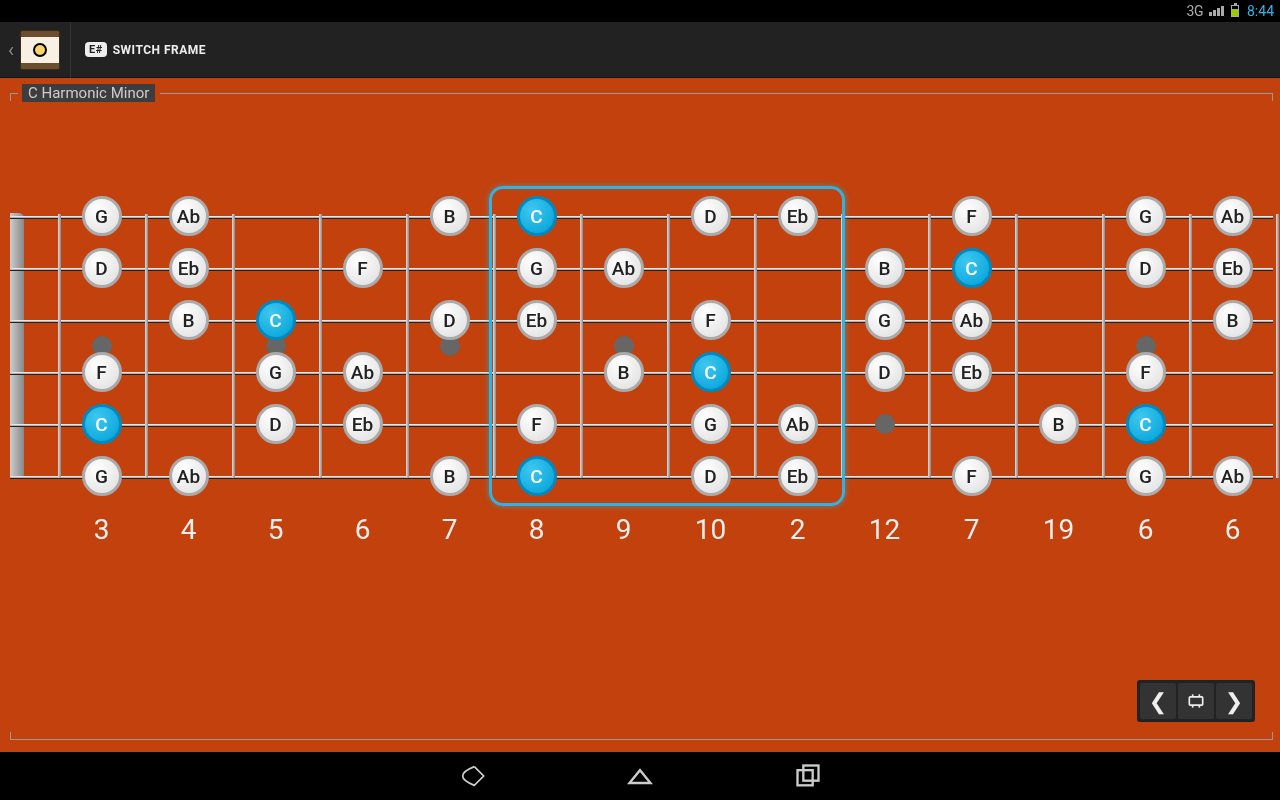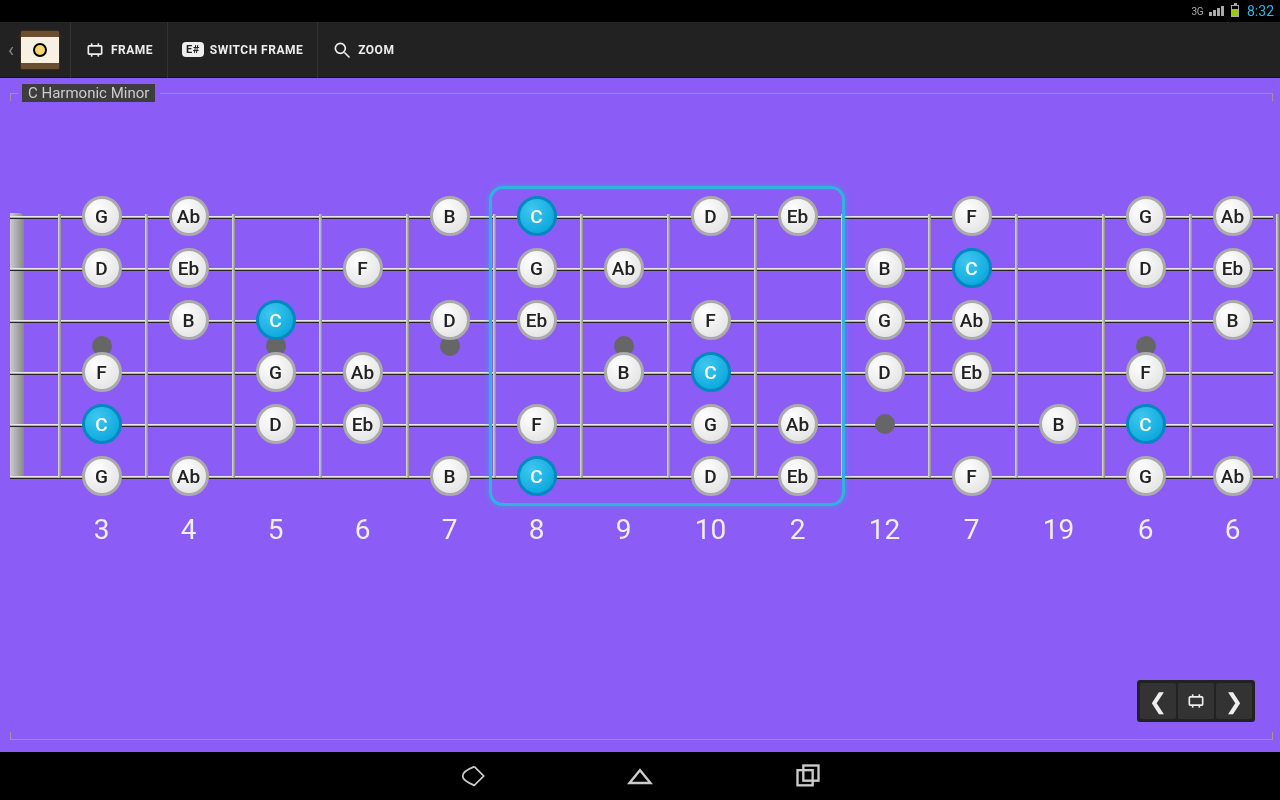--- a/index.html
+++ b/index.html
@@ -1,20 +1,20 @@
 <!DOCTYPE html>
 <html><head>
 <meta charset="utf-8">
 <style>
   * { box-sizing: border-box; margin: 0; padding: 0; }
   html, body { width: 1280px; height: 800px; overflow: hidden; font-family: Roboto, Arial, sans-serif; background: #000; }
   
   
   .statusbar { height: 22px; background: #000; display: flex; justify-content: flex-end; align-items: center; padding: 0 6px; gap: 4px; }
-  .statusbar .sig { color: #aaa; font-size: 10px; letter-spacing: -0.5px; }
+  .statusbar .sig { color: #aaa; font-size: 14px; letter-spacing: -0.5px; }
   .statusbar .bars { display: inline-flex; align-items: flex-end; gap: 1px; margin-left: 2px; }
   .statusbar .bars span { width: 3px; background: #aaa; }
   .statusbar .bars span:nth-child(1){height:4px;} .statusbar .bars span:nth-child(2){height:6px;}
   .statusbar .bars span:nth-child(3){height:8px;} .statusbar .bars span:nth-child(4){height:10px;}
   .statusbar .batt { width: 8px; height: 12px; border: 1px solid #aaa; position: relative; margin-left: 3px;}
   .statusbar .batt::before { content:''; position:absolute; top:-3px; left:2px; width:3px; height:2px; background:#aaa;}
   .statusbar .batt::after { content:''; position:absolute; bottom:0; left:0; right:0; height:70%; background:#9c0;}
   .statusbar .clock { color:#33b5e5; font-size:14px; margin-left:4px; font-weight: 400; }
   
   
@@ -22,21 +22,21 @@
   .actionbar .back { color:#888; font-size:20px; margin-right:6px;}
   .app-icon { width:40px; height:40px; background:linear-gradient(#6b4d2f 0 15%, #f7f0e3 15% 85%, #6b4d2f 85%); border:1px solid #3a2b18; border-radius:2px; display:flex; align-items:center; justify-content:center; margin-right:10px;}
   .app-icon .dot { width:14px; height:14px; border-radius:50%; background:#f7d56a; border:2px solid #000;}
   .actionbar .title { font-size:20px; font-weight:400; flex:1;}
   .ab-actions { display:flex; gap:0;}
   .ab-btn { display:flex; align-items:center; gap:6px; padding:0 14px; height:56px; font-size:12px; font-weight:bold; letter-spacing:0.5px; color:#eee; border-left:1px solid #333; cursor:pointer;}
   .ab-btn svg { width:20px; height:20px; }
   .ab-btn .badge { background:#eee; color:#222; border-radius:4px; padding:1px 4px; font-size:11px; font-weight:bold;}
   
   
-  .main { position: relative; height: calc(800px - 22px - 56px - 48px); background: #8b5cf6; }
+  .main { position: relative; height: calc(800px - 22px - 56px - 48px); background: #c2410c; }
   .groupbox { position:absolute; left:10px; right:7px; top:15px; bottom:12px;}
   .grouplabel { position:absolute; top:-9px; left:12px; background:#3d3d3d; padding:0 6px; font-size:15px; color:#ccc;}
   .groupborder { position:absolute; inset:0; pointer-events:none;}
   .groupborder .seg { position:absolute; background:#999;}
   
   .fretboard-wrap { position:absolute; left:0; right:0; top:105px; height:310px; }
   .fb { position:absolute; left:0; right:0; top:0; height:100%; }
   
   .string { position:absolute; left:0; right:0; height:2px; background:linear-gradient(#fff,#999); box-shadow:0 1px 0 #222;}
   .nut { position:absolute; top:0; bottom:0; width:14px; left:0; background:linear-gradient(90deg,#ccc,#888); border-radius:0 5px 5px 0;}
@@ -66,49 +66,32 @@
 
 <div class="statusbar">
   <span class="sig">3G</span>
   <span class="bars">
       <span></span>
       <span></span>
       <span></span>
       <span></span>
     </span>
   <span class="batt"></span>
-  <span class="clock">8:32</span>
+  <span class="clock">8:44</span>
 </div>
 
 <div class="actionbar">
   <span class="back">‹</span>
   <span class="app-icon">
       <span class="dot"></span>
     </span>
   <div class="ab-actions">
     <div class="ab-btn">
-      <svg viewBox="0 0 24 24" fill="none" stroke="#eee" stroke-width="2">
-          <rect x="4" y="7" width="16" height="10" rx="1"></rect>
-          <line x1="8" y1="4" x2="8" y2="7"></line>
-          <line x1="16" y1="4" x2="16" y2="7"></line>
-          <line x1="8" y1="17" x2="8" y2="20"></line>
-          <line x1="16" y1="17" x2="16" y2="20"></line>
-        </svg>
-      <span>FRAME</span>
-    </div>
-    <div class="ab-btn">
       <span class="badge">E#</span>
       <span>SWITCH FRAME</span>
-    </div>
-    <div class="ab-btn">
-      <svg viewBox="0 0 24 24" fill="none" stroke="#eee" stroke-width="2">
-          <circle cx="10" cy="10" r="6"></circle>
-          <line x1="15" y1="15" x2="21" y2="21"></line>
-        </svg>
-      <span>ZOOM</span>
     </div>
   </div>
 </div>
 
 <div class="main">
   <div class="groupbox">
     <div class="groupborder">
       <div class="seg" style="top:0;left:0;width:8px;height:1px;"></div>
       <div class="seg" style="top:0;left:150px;right:0;height:1px;"></div>
       <div class="seg" style="top:0;left:0;width:1px;height:8px;"></div>

